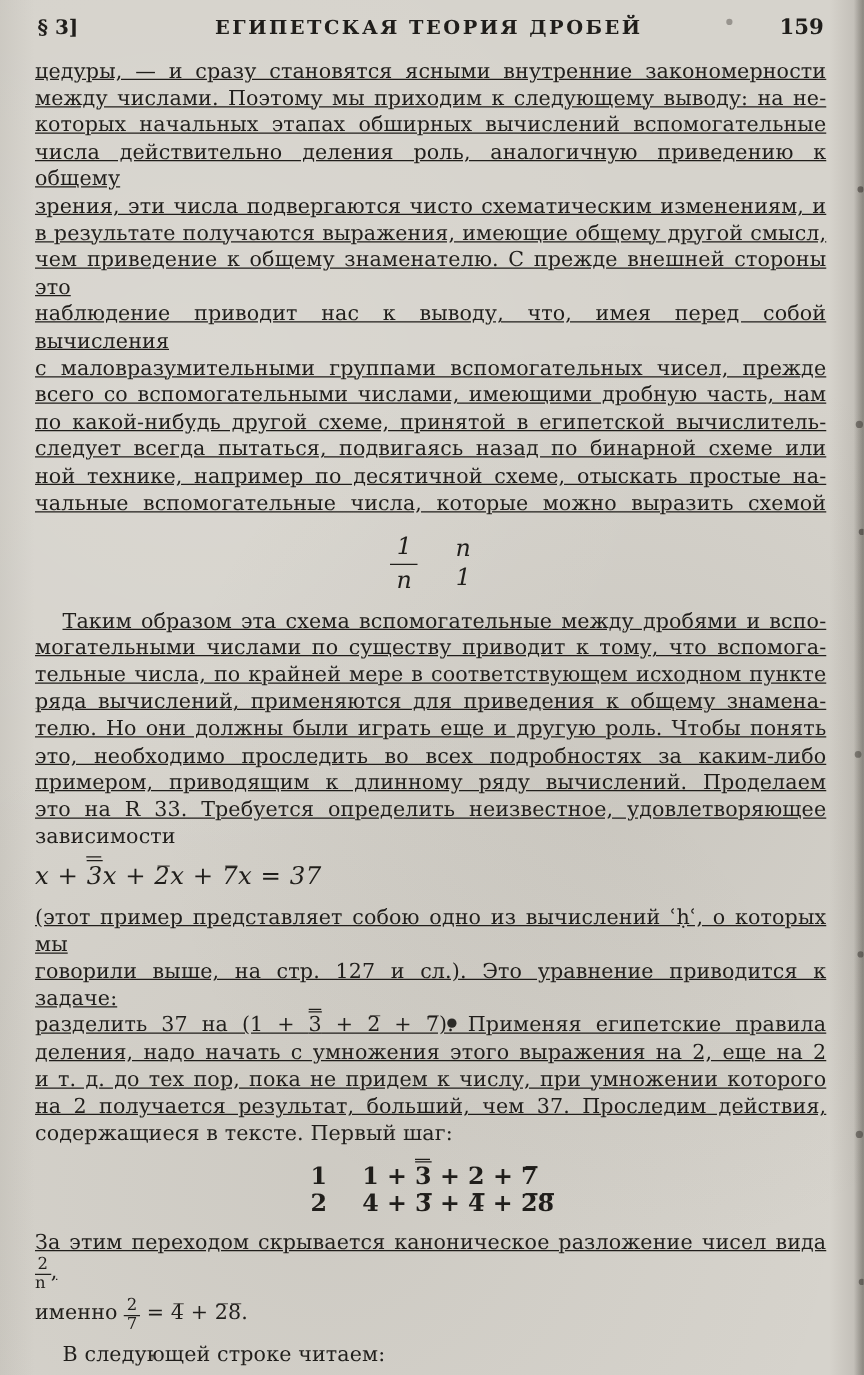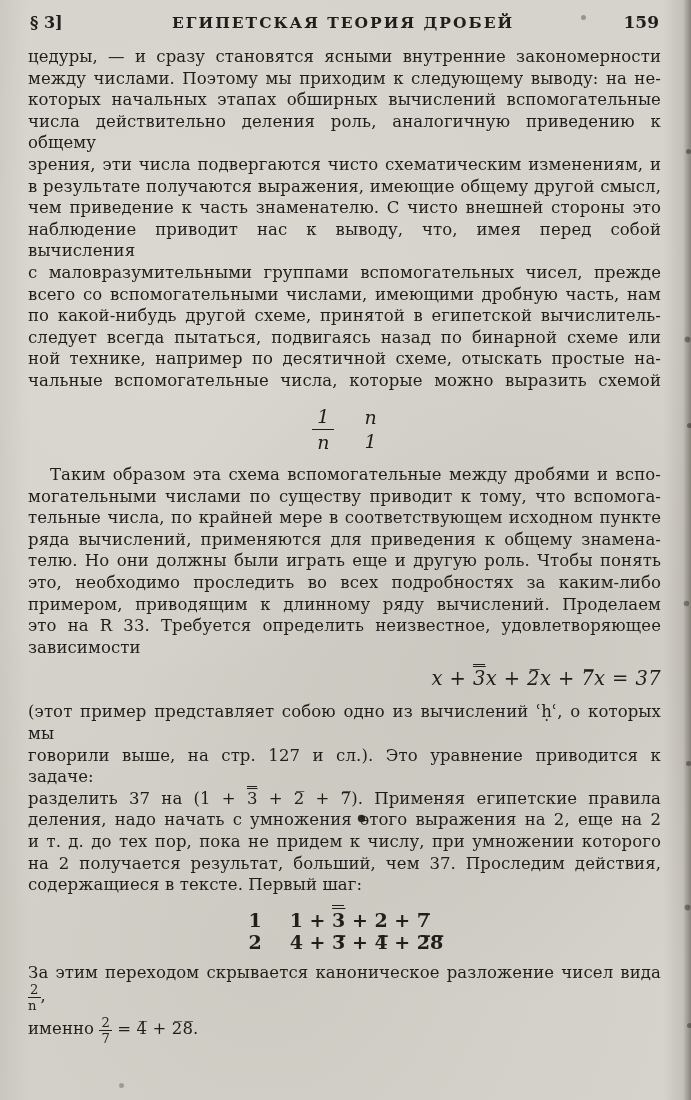--- a/index.html
+++ b/index.html
@@ -45,36 +45,36 @@
     margin:6px 2px 14px 2px;
   }
   .hdr-sec{flex:0 0 auto;}
   .hdr-title{flex:1 1 auto;text-align:center;letter-spacing:2px;font-size:15.5px;}
   .hdr-page{flex:0 0 auto;font-size:17px;text-align:center;}
   .line{
     font-size:16.5px;line-height:21.6px;
     letter-spacing:0.1px;
     white-space:nowrap;
   }
-  .line.j{white-space:normal;text-align:justify;text-align-last:justify;}
+  .line.j{white-space:normal;text-align:justify;text-align-last:justify;text-decoration:underline;}
   .indent{padding-left:22px;}
   .para{margin:0;}
   
   .dov{position:relative;text-decoration:overline;}
   .dov::after{content:"";position:absolute;left:0;right:1px;top:-0.18em;border-top:1.1px solid currentColor;}
   
   .schema{text-align:center;margin:13px 0 9px 0;font-style:italic;font-size:19px;line-height:1.25;}
   .schema-inner{display:inline-flex;gap:30px;align-items:center;}
   .frac{display:inline-block;text-align:center;}
   .frac .num{display:block;border-bottom:1.4px solid currentColor;padding:0 5px 1px 5px;}
   .frac .den{display:block;padding-top:1px;}
   .stack{display:inline-block;text-align:center;}
   .stack span{display:block;}
   
-  .equation{text-align:right;font-style:italic;font-size:19.5px;margin:9px 0 11px 0;letter-spacing:0.4px;}
+  .equation{text-align:left;font-style:italic;font-size:19.5px;margin:9px 0 11px 0;letter-spacing:0.4px;}
   
   .steps{text-align:center;margin:13px 0 9px 0;font-size:19px;font-weight:bold;}
   .steps-inner{display:inline-block;text-align:left;}
   .srow{margin:5px 0;position:relative;}
   .mult{display:inline-block;width:16px;text-align:right;margin-right:28px;}
   
   .ifrac{display:inline-block;text-align:center;vertical-align:-0.62em;line-height:1.02;font-size:0.80em;}
   .ifrac .fn{display:block;border-bottom:1px solid currentColor;padding:0 2px 0.5px 2px;}
   .ifrac .fd{display:block;padding-top:0.5px;}
   .mt6{margin-top:6px;} .mt4{margin-top:4px;}
@@ -91,21 +91,21 @@
     <span class="hdr-page">159</span>
   </header>
 
   <div class="para">
     <div class="line j">цедуры, — и сразу становятся ясными внутренние закономерности</div>
     <div class="line j">между числами. Поэтому мы приходим к следующему выводу: на не-</div>
     <div class="line j">которых начальных этапах обширных вычислений вспомогательные</div>
     <div class="line j">числа действительно деления роль, аналогичную приведению к общему</div>
     <div class="line j">зрения, эти числа подвергаются чисто схематическим изменениям, и</div>
     <div class="line j">в результате получаются выражения, имеющие общему другой смысл,</div>
-    <div class="line j">чем приведение к часть знаменателю. С чисто внешней стороны это</div>
+    <div class="line j">чем приведение к общему знаменателю. С прежде внешней стороны это</div>
     <div class="line j">наблюдение приводит нас к выводу, что, имея перед собой вычисления</div>
     <div class="line j">с маловразумительными группами вспомогательных чисел, прежде</div>
     <div class="line j">всего со вспомогательными числами, имеющими дробную часть, нам</div>
     <div class="line j">по какой-нибудь другой схеме, принятой в египетской вычислитель-</div>
     <div class="line j">следует всегда пытаться, подвигаясь назад по бинарной схеме или</div>
     <div class="line j">ной технике, например по десятичной схеме, отыскать простые на-</div>
     <div class="line j">чальные вспомогательные числа, которые можно выразить схемой</div>
   </div>
 
   <div class="schema">
@@ -162,14 +162,17 @@
 
   <div class="para">
     <div class="line j">
       <span>За этим переходом скрывается каноническое разложение чисел вида </span><span class="ifrac"><span class="fn">2</span><span class="fd">n</span></span><span>,</span>
     </div>
     <div class="line mt4">
       <span>именно </span><span class="ifrac"><span class="fn">2</span><span class="fd">7</span></span><span> = 4̅ + 2̅8̅.</span>
     </div>
   </div>
 
+  <div class="para mt6">
+    <div class="line indent">В следующей строке читаем:</div>
+  </div>
 
 </div>
 
 </body></html>

